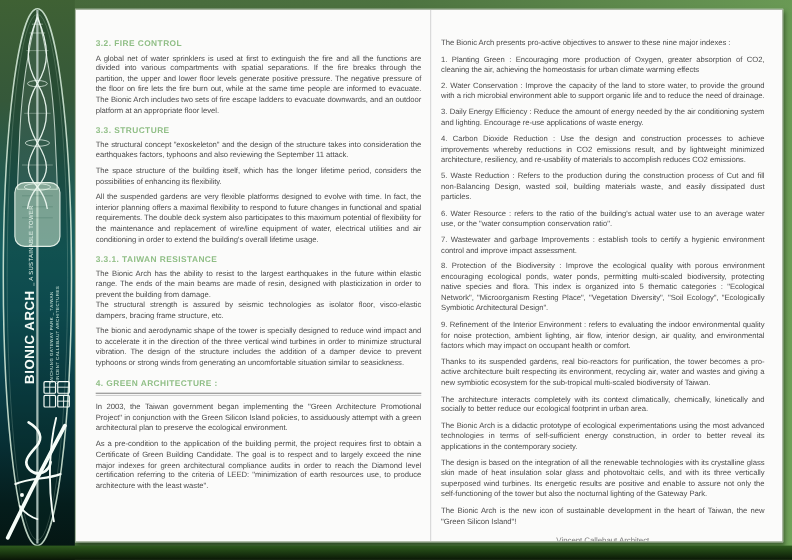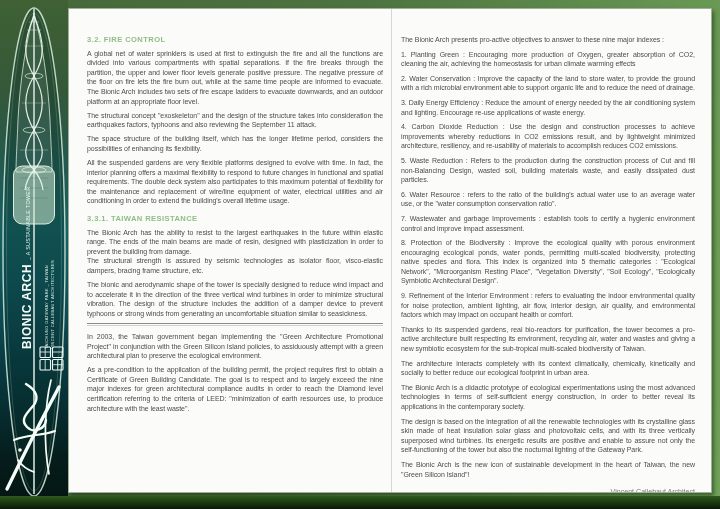--- a/index.html
+++ b/index.html
@@ -26,21 +26,21 @@
          color:#4c4c4c; text-align:justify; letter-spacing:-0.05px; }
   .col-left  { width:323px; padding-left:18px; padding-right:8px; }
   .col-right { width:321px; padding-left:9px; padding-right:16px; border-left:1px solid #d6d6d6; }
   .col p { margin:0 0 4.5px; }
   .col-right p { margin:0 0 5px; }
   .col p.tight { margin-bottom:0; }
   h3 { margin:8px 0 4px; font-size:7.6px; font-weight:bold; color:#8fbe85; letter-spacing:0.4px; }
   h3.first { margin-top:0; }
   hr.rule { border:0; border-top:1px solid #8a8a8a; border-bottom:1px solid #cfcfcf;
             height:1px; margin:1px 0 6px; background:transparent; }
-  .signature { text-align:right; color:#7a7a7a; margin-top:8px; font-size:7.2px; }
+  .signature { text-align:center; color:#7a7a7a; margin-top:8px; font-size:7.2px; }
   .band {
     position:absolute; left:0; right:0; bottom:0; height:13px; z-index:3;
     background:linear-gradient(180deg,#2e5a1e 0%,#1d3d12 45%,#0a1706 100%);
   }
 </style>
 </head>
 <body>
 
 <div class="sidebar">
   <svg width="68" height="509" viewBox="0 0 68 509">
@@ -102,30 +102,32 @@
       <circle cx="20" cy="450" r="1.8" fill="#f6fdf8" stroke="none"></circle>
     </g>
   </svg>
 </div>
 
 <div class="panel">
   <div class="col col-left">
     <h3 class="first">3.2. FIRE CONTROL</h3>
     <p>A global net of water sprinklers is used at first to extinguish the fire and all the functions are divided into various compartments with spatial separations. If the fire breaks through the partition, the upper and lower floor levels generate positive pressure. The negative pressure of the floor on fire lets the fire burn out, while at the same time people are informed to evacuate. The Bionic Arch includes two sets of fire escape ladders to evacuate downwards, and an outdoor platform at an appropriate floor level.</p>
 
+    <h3>3.3. STRUCTURE</h3>
     <p>The structural concept "exoskeleton" and the design of the structure takes into consideration the earthquakes factors, typhoons and also reviewing the September 11 attack.</p>
     <p>The space structure of the building itself, which has the longer lifetime period, considers the possibilities of enhancing its flexibility.</p>
     <p>All the suspended gardens are very flexible platforms designed to evolve with time. In fact, the interior planning offers a maximal flexibility to respond to future changes in functional and spatial requirements. The double deck system also participates to this maximum potential of flexibility for the maintenance and replacement of wire/line equipment of water, electrical utilities and air conditioning in order to extend the building's overall lifetime usage.</p>
 
     <h3>3.3.1. TAIWAN RESISTANCE</h3>
     <p class="tight">The Bionic Arch has the ability to resist to the largest earthquakes in the future within elastic range. The ends of the main beams are made of resin, designed with plasticization in order to prevent the building from damage.</p>
     <p>The structural strength is assured by seismic technologies as isolator floor, visco-elastic dampers, bracing frame structure, etc.</p>
 
     <p>The bionic and aerodynamic shape of the tower is specially designed to reduce wind impact and to accelerate it in the direction of the three vertical wind turbines in order to minimize structural vibration. The design of the structure includes the addition of a damper device to prevent typhoons or strong winds from generating an uncomfortable situation similar to seasickness.</p>
 
+    <h3>4. GREEN ARCHITECTURE :</h3>
     <hr class="rule">
     <p>In 2003, the Taiwan government began implementing the "Green Architecture Promotional Project" in conjunction with the Green Silicon Island policies, to assiduously attempt with a green architectural plan to preserve the ecological environment.</p>
     <p>As a pre-condition to the application of the building permit, the project requires first to obtain a Certificate of Green Building Candidate. The goal is to respect and to largely exceed the nine major indexes for green architectural compliance audits in order to reach the Diamond level certification referring to the criteria of LEED: "minimization of earth resources use, to produce architecture with the least waste".</p>
   </div>
 
   <div class="col col-right">
     <p>The Bionic Arch presents pro-active objectives to answer to these nine major indexes :</p>
     <p>1. Planting Green : Encouraging more production of Oxygen, greater absorption of CO2, cleaning the air, achieving the homeostasis for urban climate warming effects</p>
     <p>2. Water Conservation : Improve the capacity of the land to store water, to provide the ground with a rich microbial environment able to support organic life and to reduce the need of drainage.</p>
     <p>3. Daily Energy Efficiency : Reduce the amount of energy needed by the air conditioning system and lighting. Encourage re-use applications of waste energy.</p>

